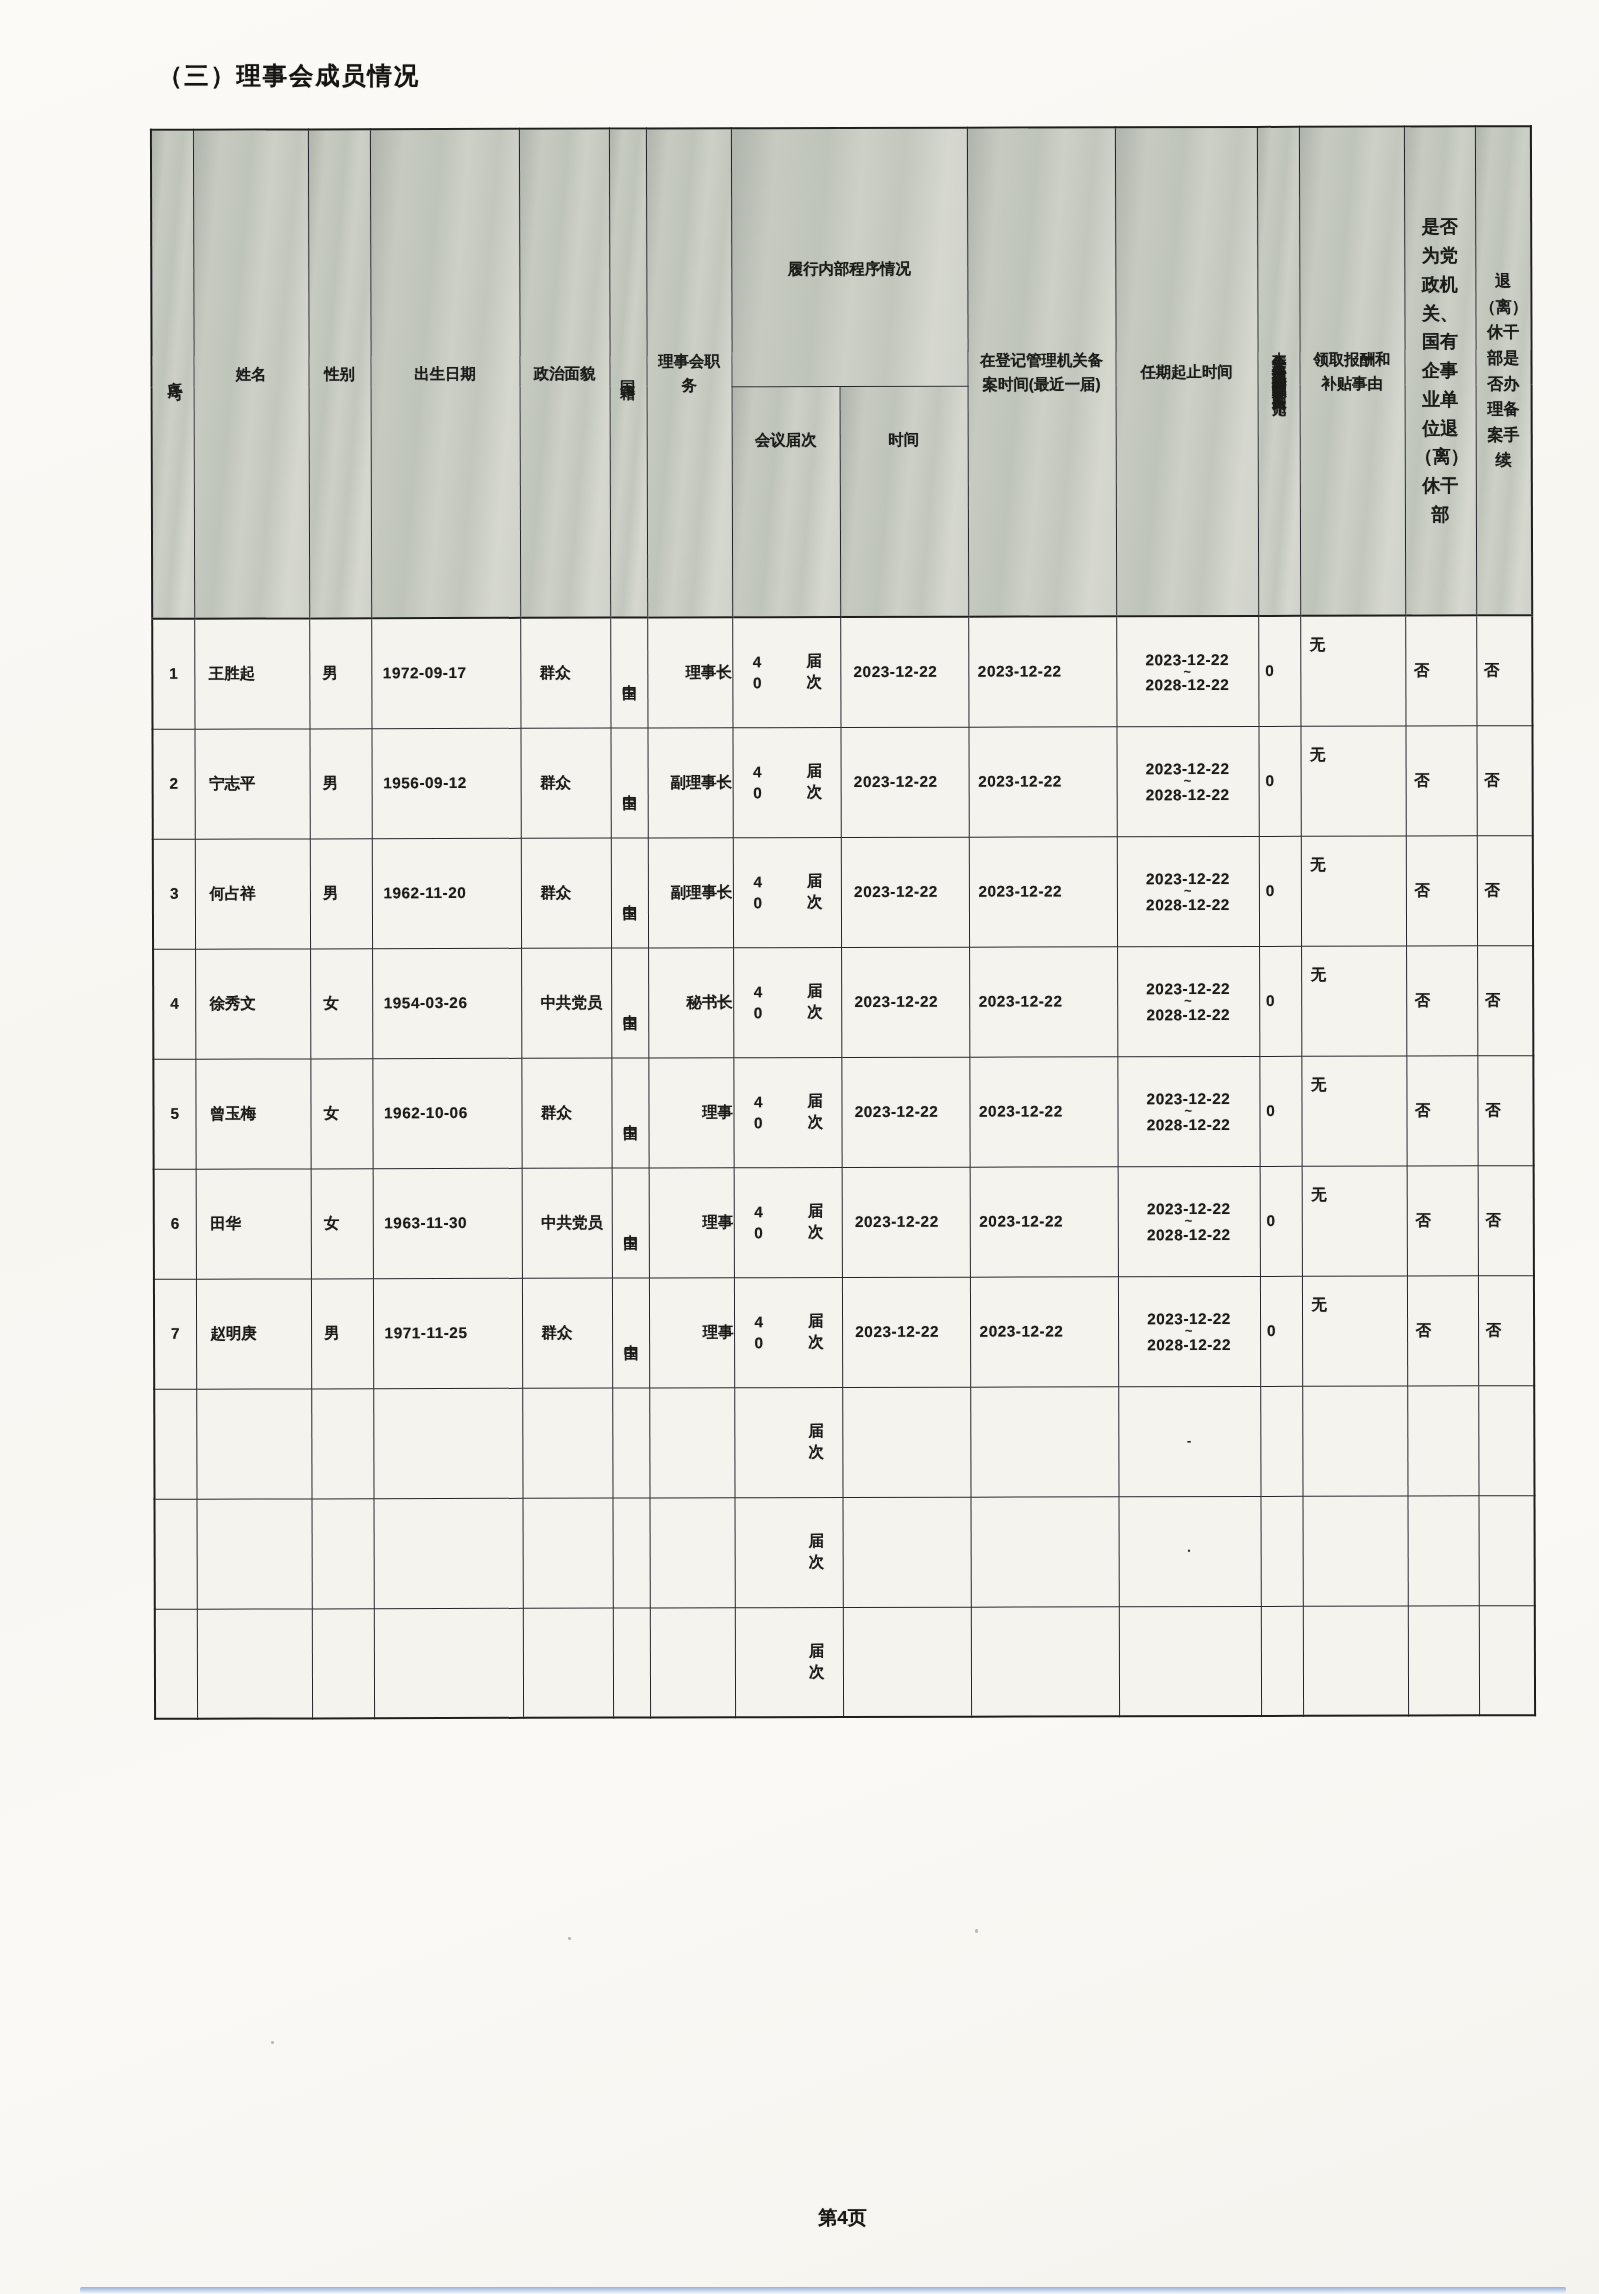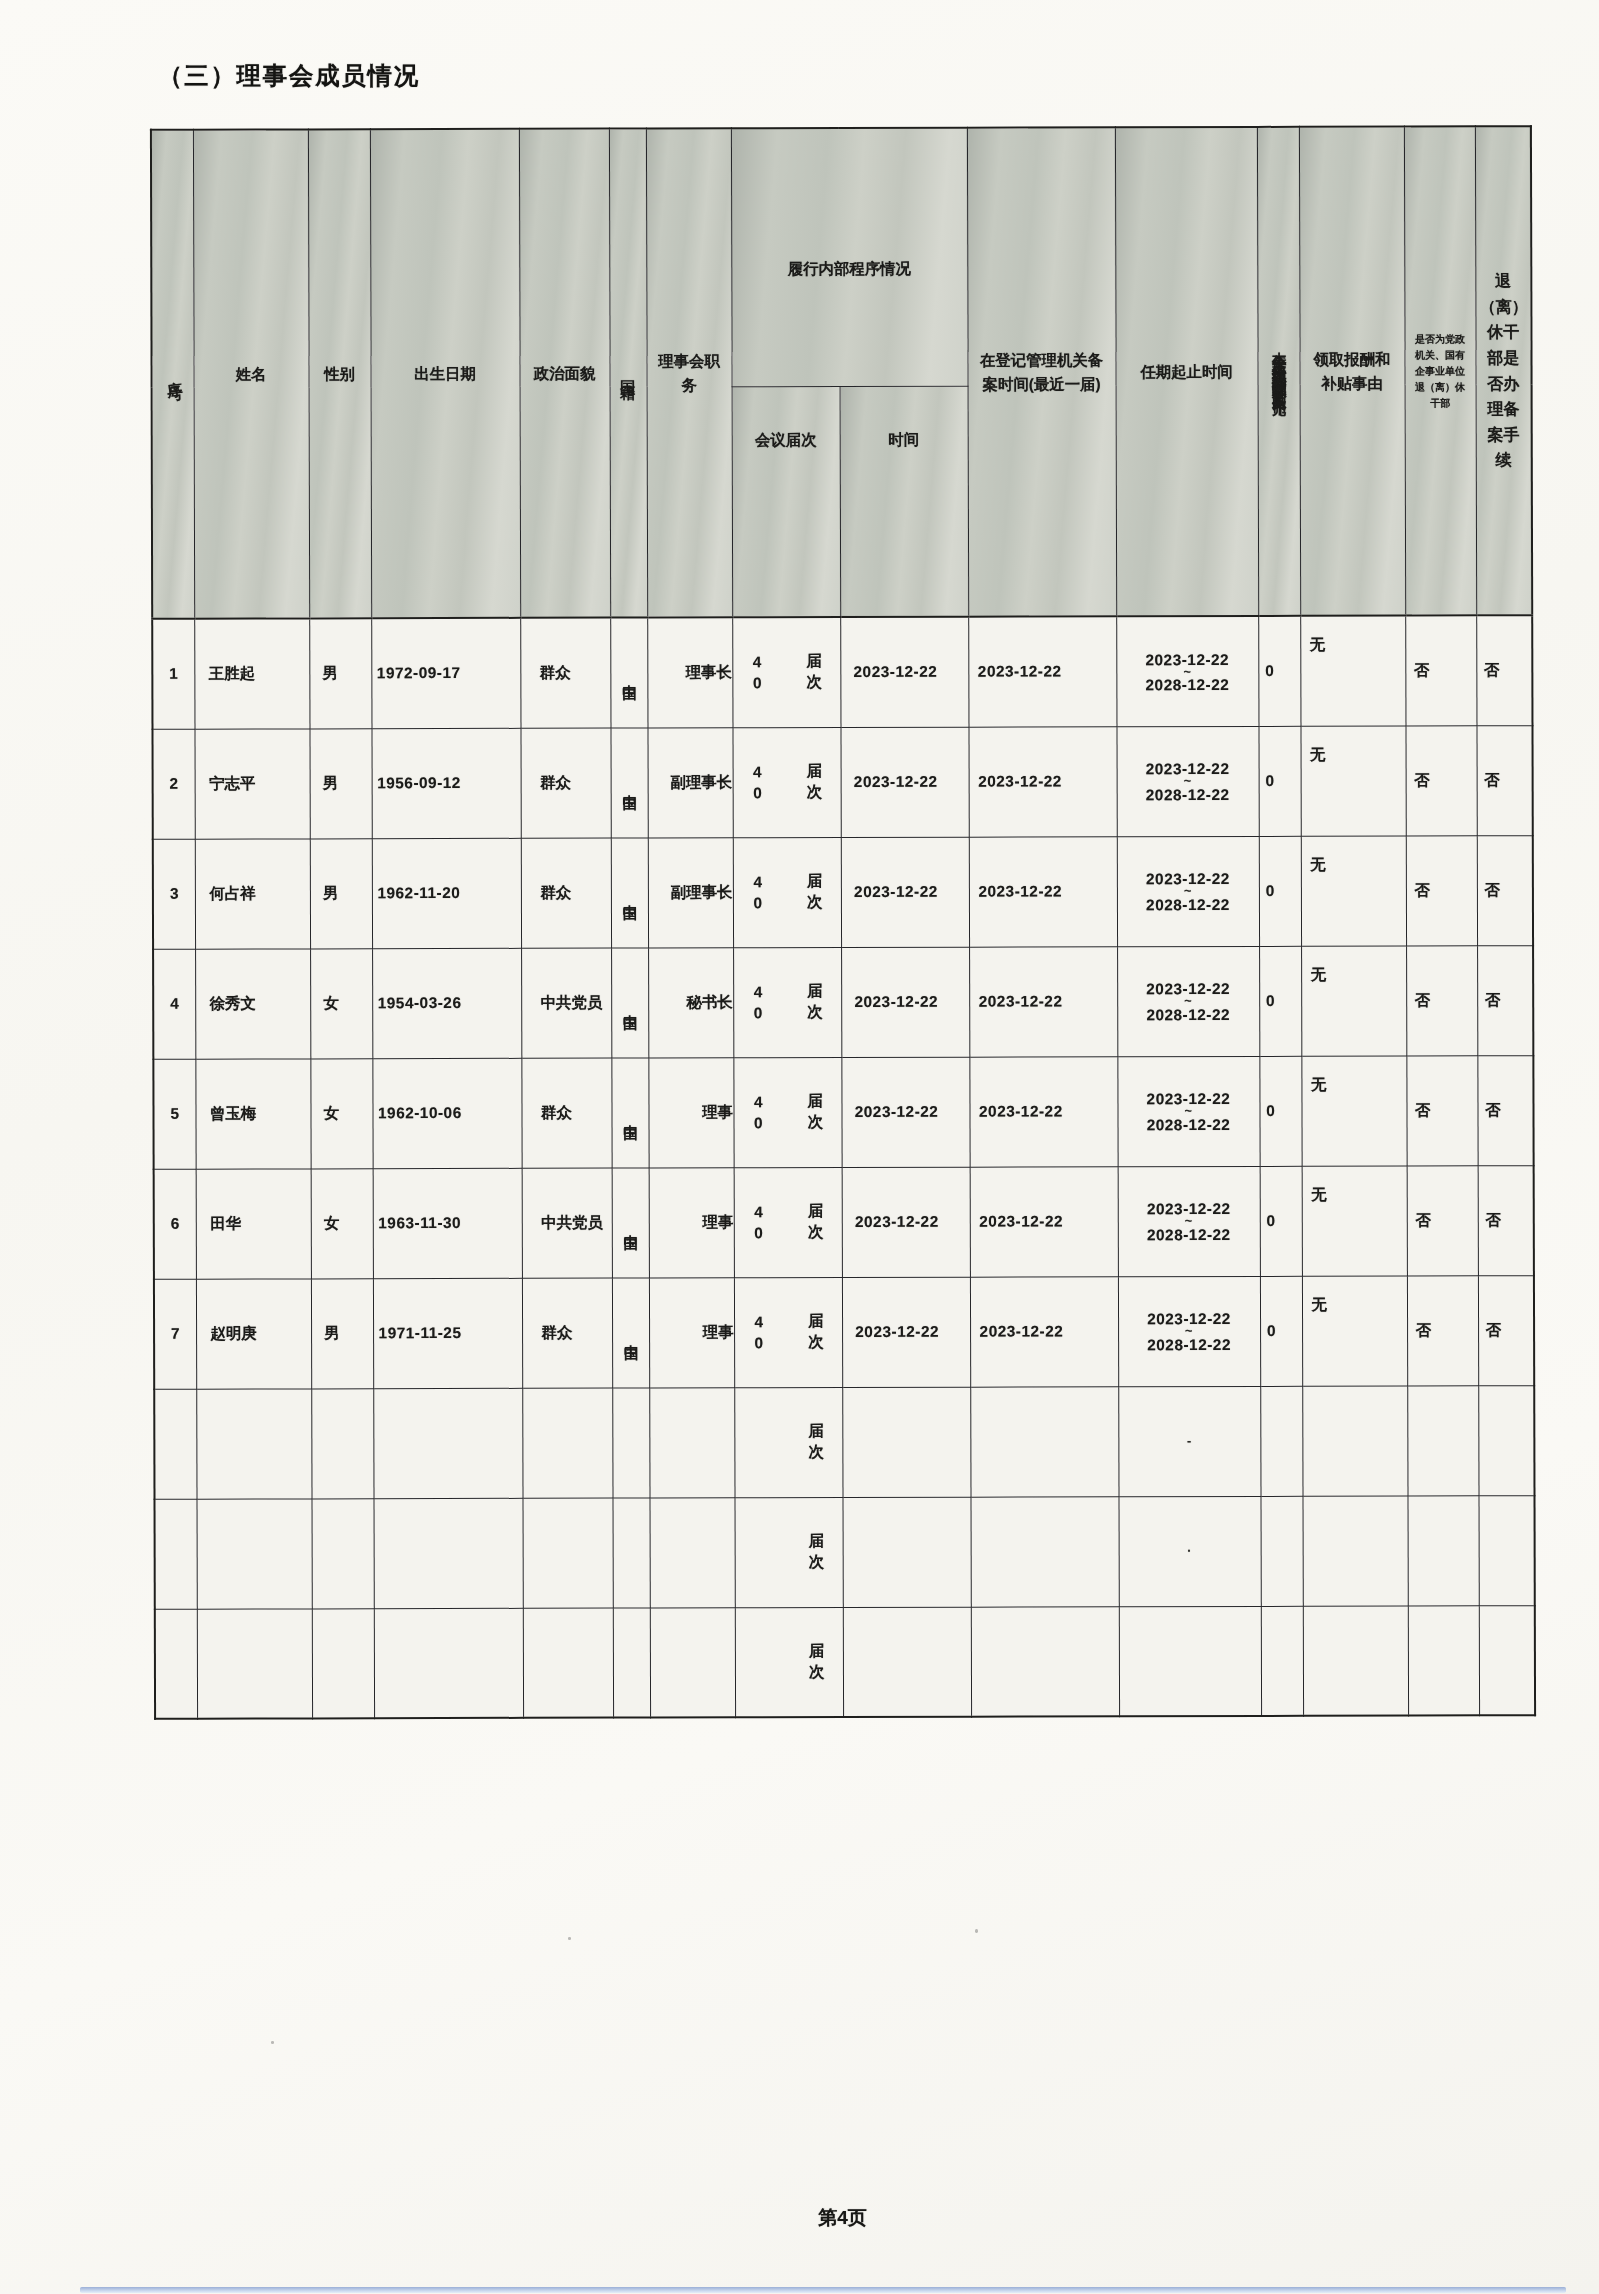--- a/index.html
+++ b/index.html
@@ -62,28 +62,28 @@
   }
   .v2.straight{transform:none;}
   .vlong{
     writing-mode:vertical-rl;text-orientation:upright;
     margin:0 auto;letter-spacing:2.7px;font-size:14.5px;
     line-height:1.2;max-height:470px;
   }
   .hdr-pad{padding:0 9px;display:block;}
   .raise{transform:translateY(-62px);display:block;}
   .sink{transform:translateY(11px);display:block;}
-  .narrow-wrap{display:block;width:51px;margin:15px auto;line-height:1.6;font-size:10px;}
+  .narrow-wrap{display:block;width:51px;margin:15px auto;line-height:1.6;font-size:18px;}
   .narrow-wrap2{display:block;width:47px;margin:4px auto;line-height:1.6;font-size:16px;}
 
   
   .c-no{text-align:center;}
   .c-name{padding-left:14px;}
   .c-gender{padding-left:12.7px;}
-  .c-birth{padding-left:5px;letter-spacing:0.5px;margin-top:9px;}
+  .c-birth{padding-left:11px;letter-spacing:0.5px;margin-top:9px;}
   .c-pol{padding-left:19px;}
   .c-nat{text-align:center;}
   .c-nat .v2{transform:none;letter-spacing:2.7px;font-size:14.5px;}
   .c-pos{padding-left:5px;text-align:right;}
   .c-time{padding-left:12.7px;letter-spacing:0.5px;}
   .c-filing{padding-left:9px;letter-spacing:0.5px;}
   .c-pay{padding-left:6.3px;}
   .c-reason{vertical-align:top;padding:18px 0 0 9px;}
   .c-ret1{padding-left:8.1px;}
   .c-ret2{padding-left:7.2px;}

